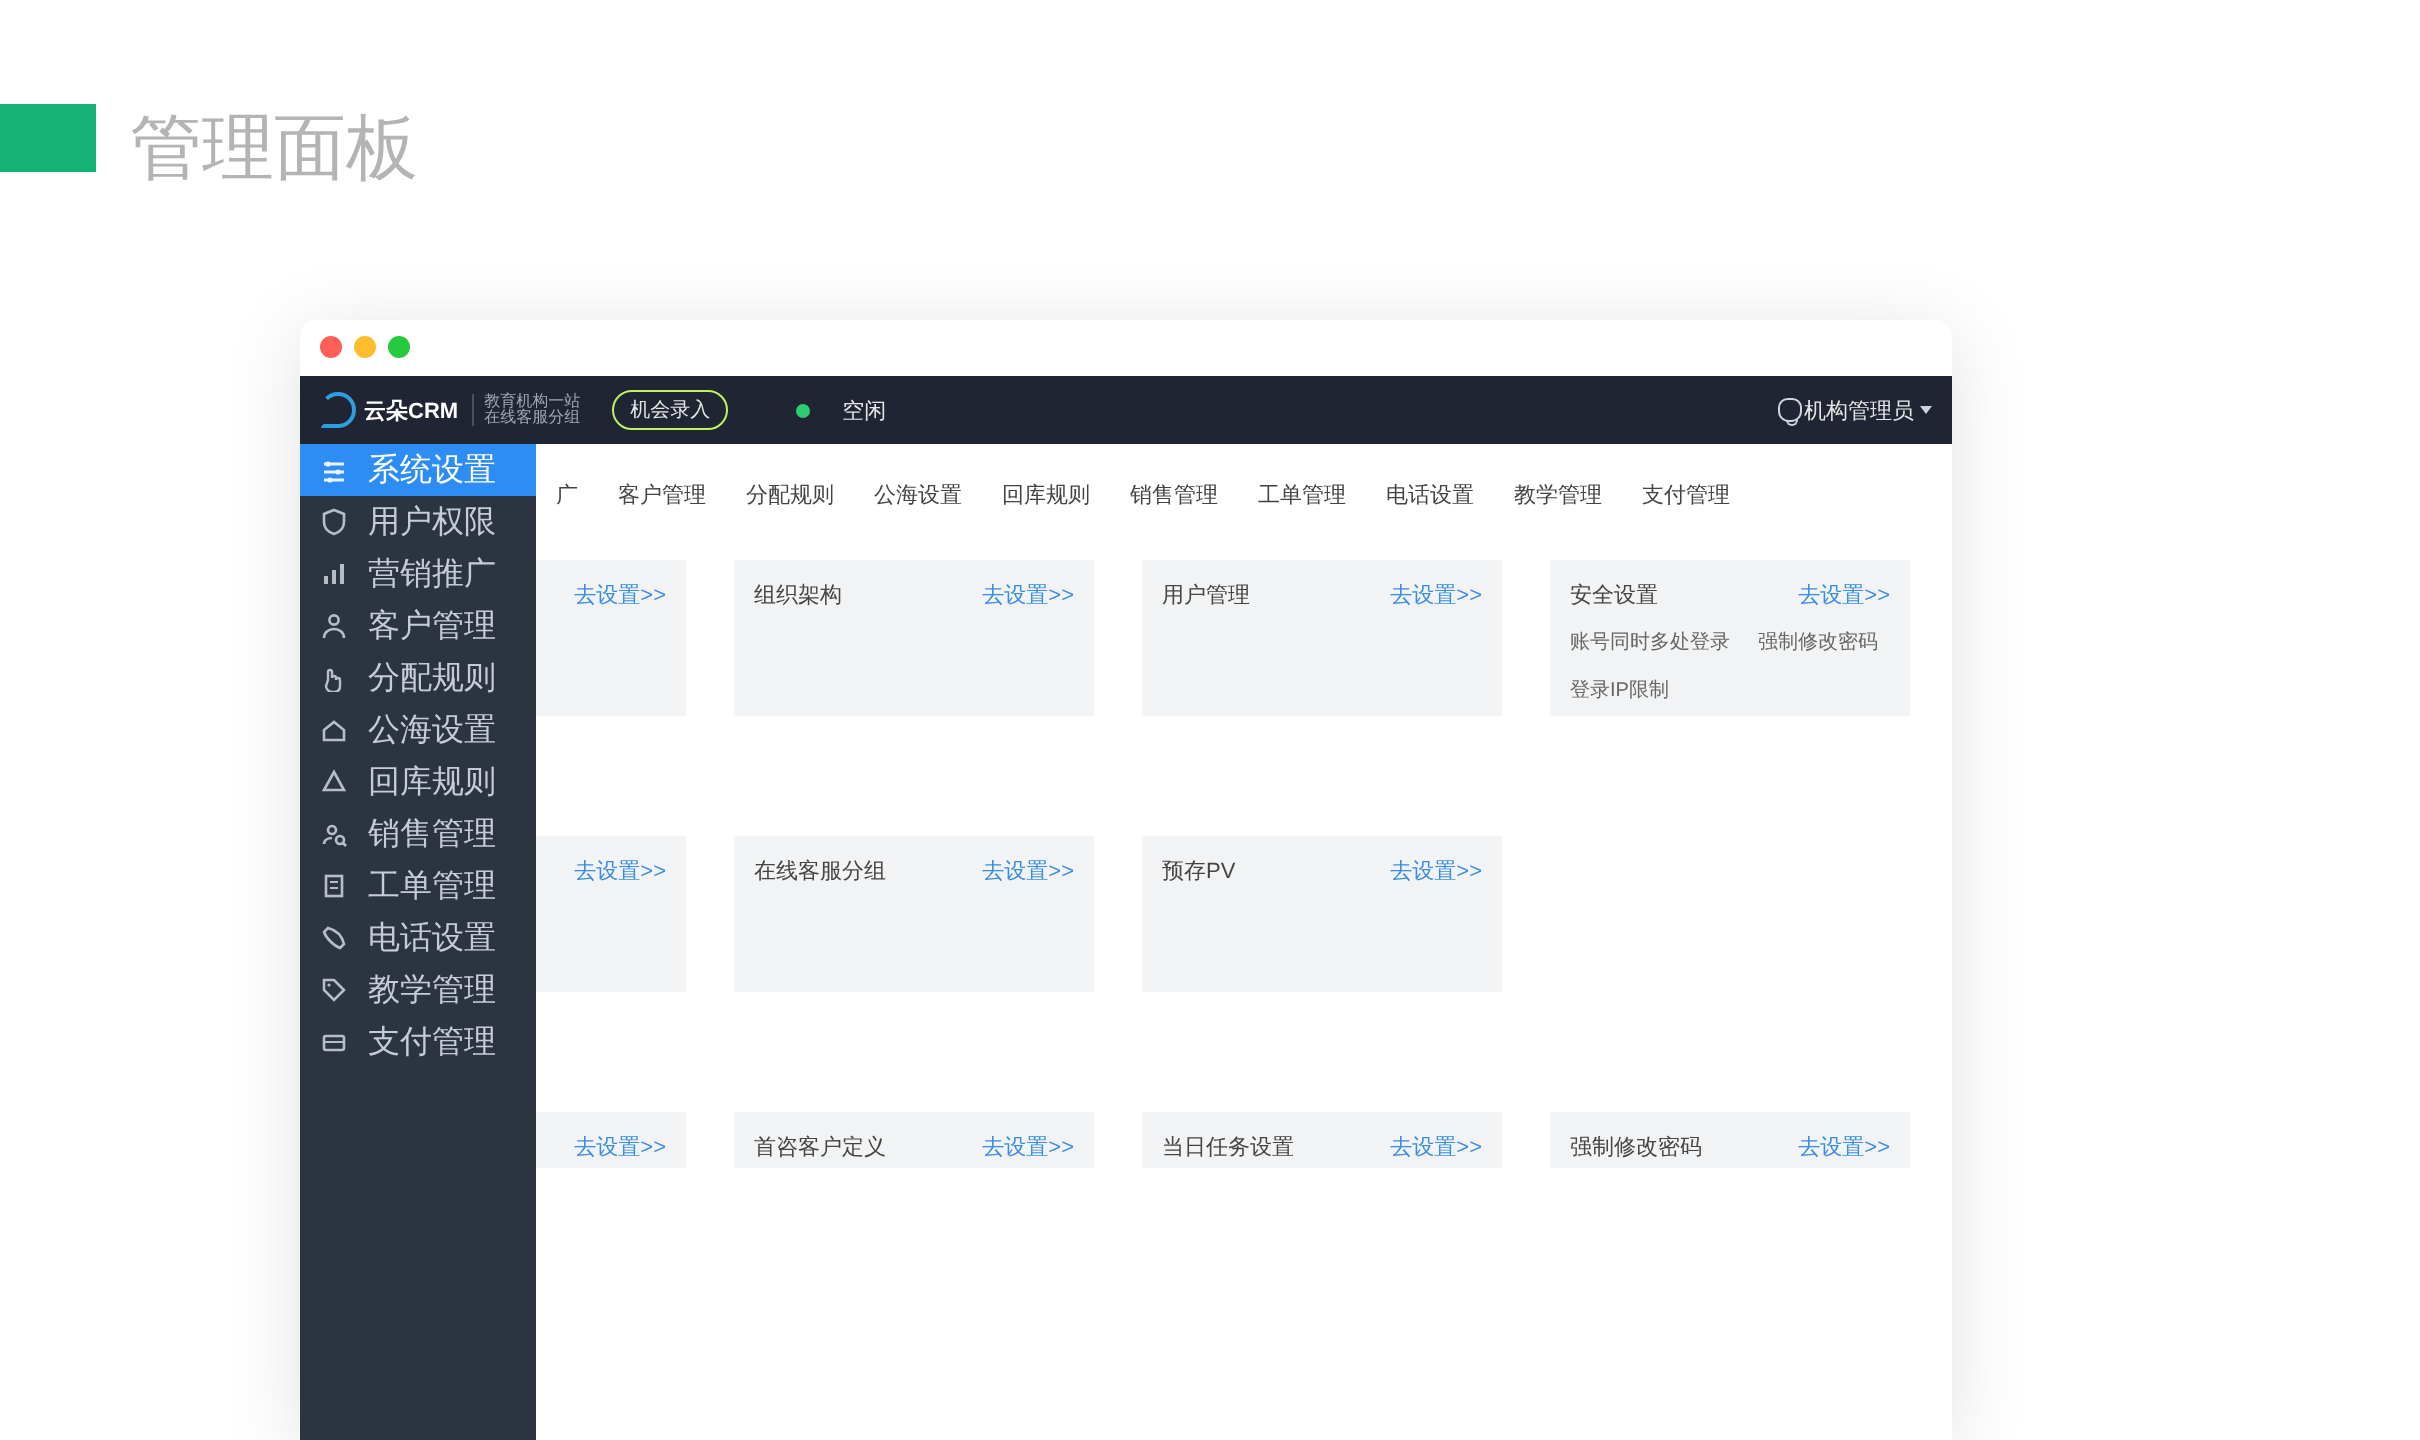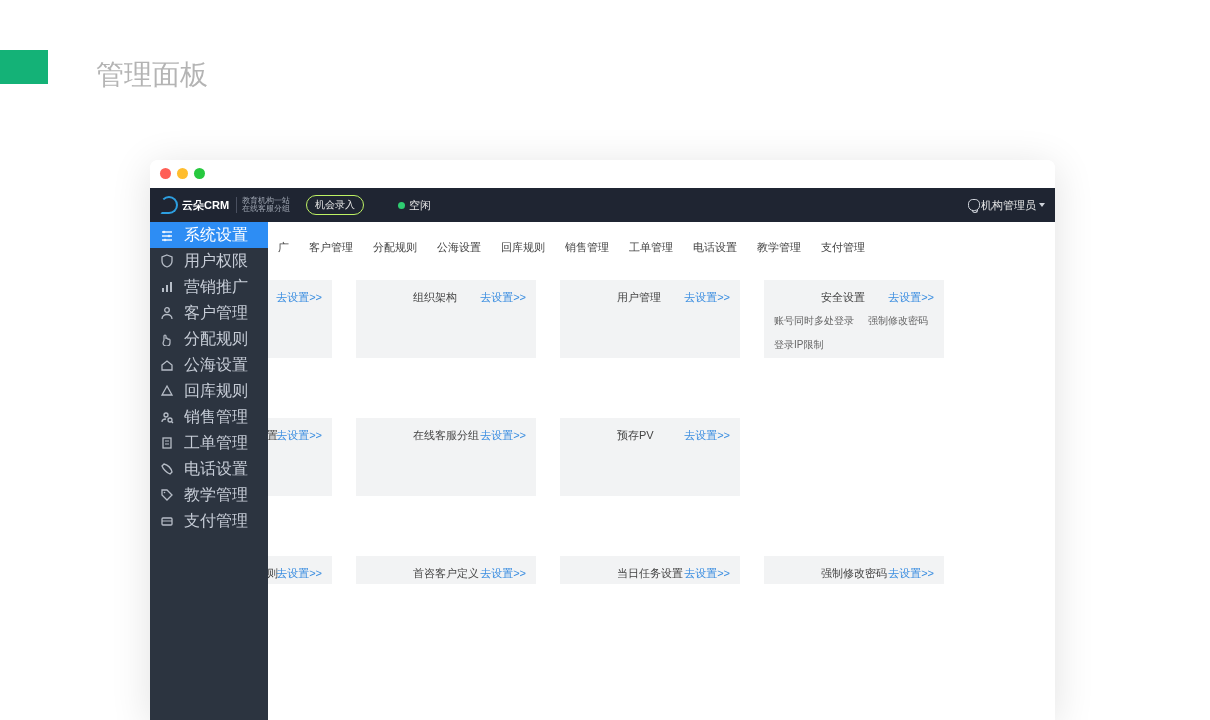--- a/index.html
+++ b/index.html
@@ -24,30 +24,30 @@
     margin-right: 12px;
     vertical-align: middle;
   }
   .page-title {
     font-size: 34px;
     font-weight: 800;
     color: #222;
     letter-spacing: 1px;
   }
   .page-subtitle {
-    font-size: 28px;
+    font-size: 36px;
     color: #b4b4b4;
-    margin-left: 36px;
+    margin-left: 5px;
     font-weight: 400;
   }
   .window-frame {
     position: absolute;
     left: 150px;
     top: 160px;
-    width: 905px;
+    width: 826px;
     height: 560px;
     background: #fff;
     border-radius: 8px 8px 0 0;
     box-shadow: 0 6px 40px rgba(0,0,0,0.12);
     overflow: hidden;
   }
   .window-controls {
     height: 28px;
     padding: 8px 10px 0 10px;
     background: #fff;
@@ -86,21 +86,21 @@
   .logo-sub { font-size: 8px; color:#9fa6b2; line-height:1; border-left:1px solid #4a5060; padding-left:5px; margin-left:3px;}
   .topnav { display: flex; gap: 14px; }
   .topnav span { color:#dadde2; cursor:pointer; }
   .rec-btn {
     border: 1px solid #bef264;
     border-radius: 10px;
     padding: 2px 8px;
     font-size: 10px;
     color:#e6e6e6;
   }
-  .status-idle { display:flex; align-items:center; gap:4px; margin-left:24px; }
+  .status-idle { display:flex; align-items:center; gap:16px; margin-left:24px; }
   .green-dot { width:7px;height:7px;border-radius:50%;background:#2ecc71; }
   .top-right { margin-left:auto; display:flex; align-items:center; gap:1px; }
   .bell { width:12px;height:12px;border:1.4px solid #cfd3da;border-radius:40% 40% 45% 45%; position:relative;}
   .bell:after{content:"";position:absolute;left:3px;bottom:-3px;width:4px;height:2px;border:1.2px solid #cfd3da;border-top:none;border-radius:0 0 4px 4px;}
   .caret-down{width:0;height:0;border-left:3px solid transparent;border-right:3px solid transparent;border-top:4px solid #cfd3da;margin-left:3px;}
 
   .body-area {
     position: absolute;
     left:0; top:62px; right:0; bottom:0;
     display:flex;
@@ -142,33 +142,33 @@
     cursor:pointer;
   }
   .tab.first { padding-left:4px; }
 
   .card-grid {
     padding: 18px 0 0 0;
     display:flex;
     flex-direction:column;
     gap: 60px;
   }
-  .card-row { display:flex; gap: 24px; padding-left:0; }
+  .card-row { display:flex; gap: 24px; padding-left:11px; }
   .card {
     width: 180px;
     height: 78px;
     background:#f2f3f4;
     padding: 10px 10px;
     position:relative;
     font-size:11px;
     color:#444;
   }
   .card-wide { width:180px; }
   .card-cut { width: 122px; margin-left:-58px; }
-  .card-title { font-weight:500;margin-left:47px; }
+  .card-title { font-weight:500; }
   .card-link {
     position:absolute;
     top:10px; right:10px;
     color:#3a8de0;
     font-size:11px;
     cursor:pointer;
   }
   .card-tags {
     position:absolute;
     bottom:6px; left:10px; right:10px;

